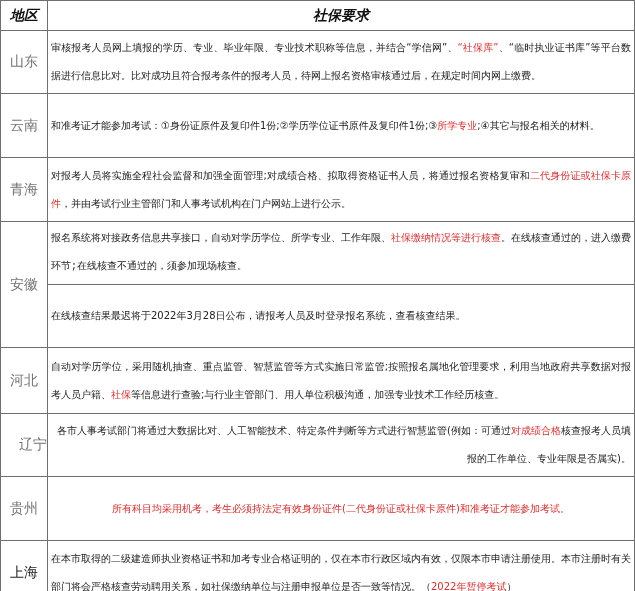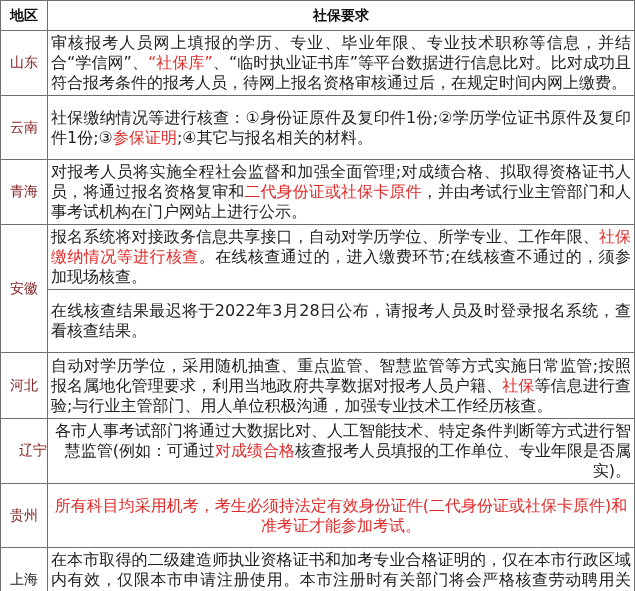--- a/index.html
+++ b/index.html
@@ -1,29 +1,29 @@
 <!DOCTYPE html>
 <html><head>
 <meta charset="utf-8">
 <style>
   html, body { margin: 0; padding: 0; background: #ffffff; }
   body { width: 635px; height: 591px; overflow: hidden; font-family: "DejaVu Sans", "Liberation Sans", sans-serif; color: #222222; }
   table { border-collapse: collapse; width: 635px; table-layout: fixed; }
   td, th { border: 1px solid #6e6e6e; padding: 0; }
-  th { height: 29px; font-size: 14px; font-weight: bold; color: #111111; text-align: center; vertical-align: middle; }
+  th { height: 29px; font-size: 14px; font-weight: bold; color: #111111; text-align: center; vertical-align: middle; font-style: italic; }
   col.region { width: 47px; }
-  td.region { text-align: center; vertical-align: middle; font-size: 14px; color: #7f1d1d; }
+  td.region { text-align: center; vertical-align: middle; font-size: 14px; color: #737373; }
   td.region.black { color: #222222; }
-  td.content { font-size: 16px; line-height: 20px; padding: 2px 3px 2px 3px; vertical-align: middle; text-align: justify; }
+  td.content { font-size: 10px; line-height: 28px; padding: 2px 3px 2px 3px; vertical-align: middle; text-align: justify; }
   .red { color: #e02b2b; }
   .all-red { color: #e02b2b; margin-left: 36px; }
   tr.r-shandong td { height: 58px; }
   tr.r-yunnan td { height: 59px; }
   tr.r-qinghai td { height: 59px; }
-  tr.r-anhui-a td.content { height: 58px; }
+  tr.r-anhui-a td.content { height: 58px; font-family: Liberation Mono, monospace; }
   tr.r-anhui-b td.content { height: 58px; }
   tr.r-hebei td { height: 61px; }
   tr.r-liaoning td { height: 58px; text-align: right; }
   tr.r-guizhou td { height: 59px; text-align: center; }
   tr.r-shanghai td { height: 60px; }
 </style>
 </head>
 <body>
 
 <table>
@@ -39,21 +39,21 @@
   </thead>
   <tbody>
 
     <tr class="r-shandong">
       <td class="region">山东</td>
       <td class="content"><span>审核报考人员网上填报的学历、专业、毕业年限、专业技术职称等信息，并结合“学信网”、</span><span class="red">“社保库”</span><span>、“临时执业证书库”等平台数据进行信息比对。比对成功且符合报考条件的报考人员，待网上报名资格审核通过后，在规定时间内网上缴费。</span></td>
     </tr>
 
     <tr class="r-yunnan">
       <td class="region">云南</td>
-      <td class="content"><span>社保缴纳情况等进行核查：①身份证原件及复印件1份;②学历学位证书原件及复印件1份;③</span><span class="red">参保证明</span><span>;④其它与报名相关的材料。</span></td>
+      <td class="content"><span>和准考证才能参加考试：①身份证原件及复印件1份;②学历学位证书原件及复印件1份;③</span><span class="red">所学专业</span><span>;④其它与报名相关的材料。</span></td>
     </tr>
 
     <tr class="r-qinghai">
       <td class="region">青海</td>
       <td class="content"><span>对报考人员将实施全程社会监督和加强全面管理;对成绩合格、拟取得资格证书人员，将通过报名资格复审和</span><span class="red">二代身份证或社保卡原件</span><span>，并由考试行业主管部门和人事考试机构在门户网站上进行公示。</span></td>
     </tr>
 
     <tr class="r-anhui-a">
       <td class="region" rowspan="2">安徽</td>
       <td class="content"><span>报名系统将对接政务信息共享接口，自动对学历学位、所学专业、工作年限、</span><span class="red">社保缴纳情况等进行核查</span><span>。在线核查通过的，进入缴费环节;在线核查不通过的，须参加现场核查。</span></td>

